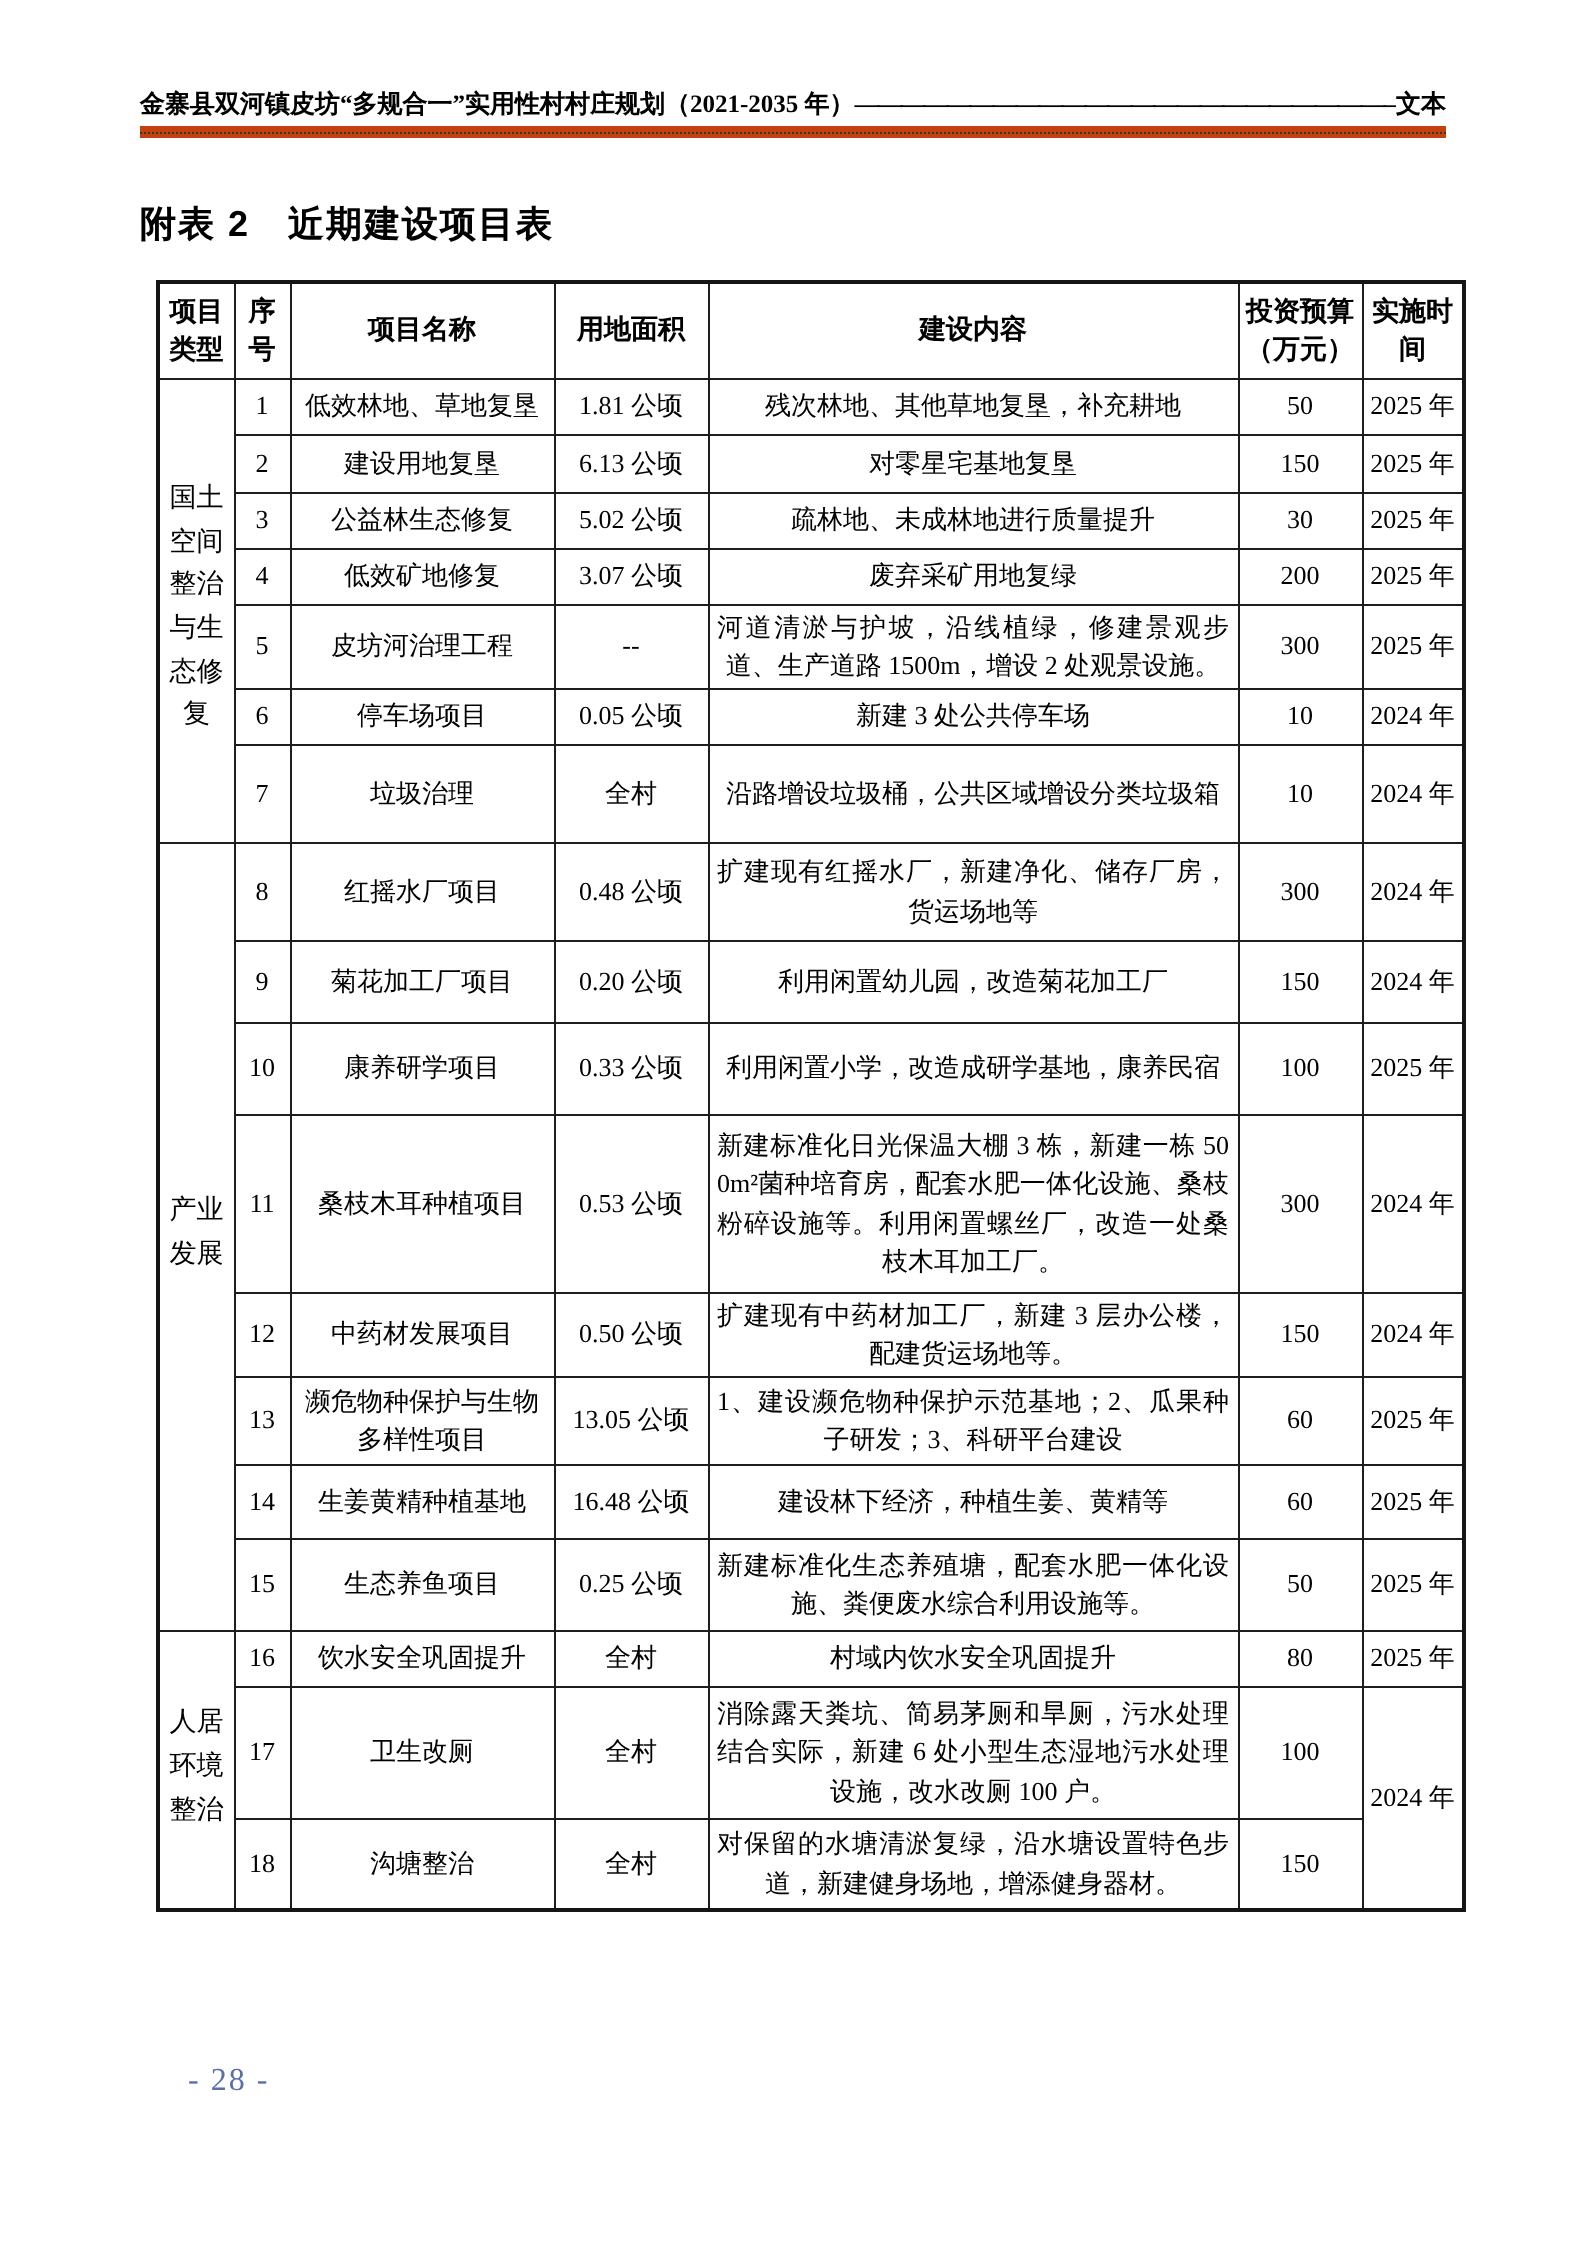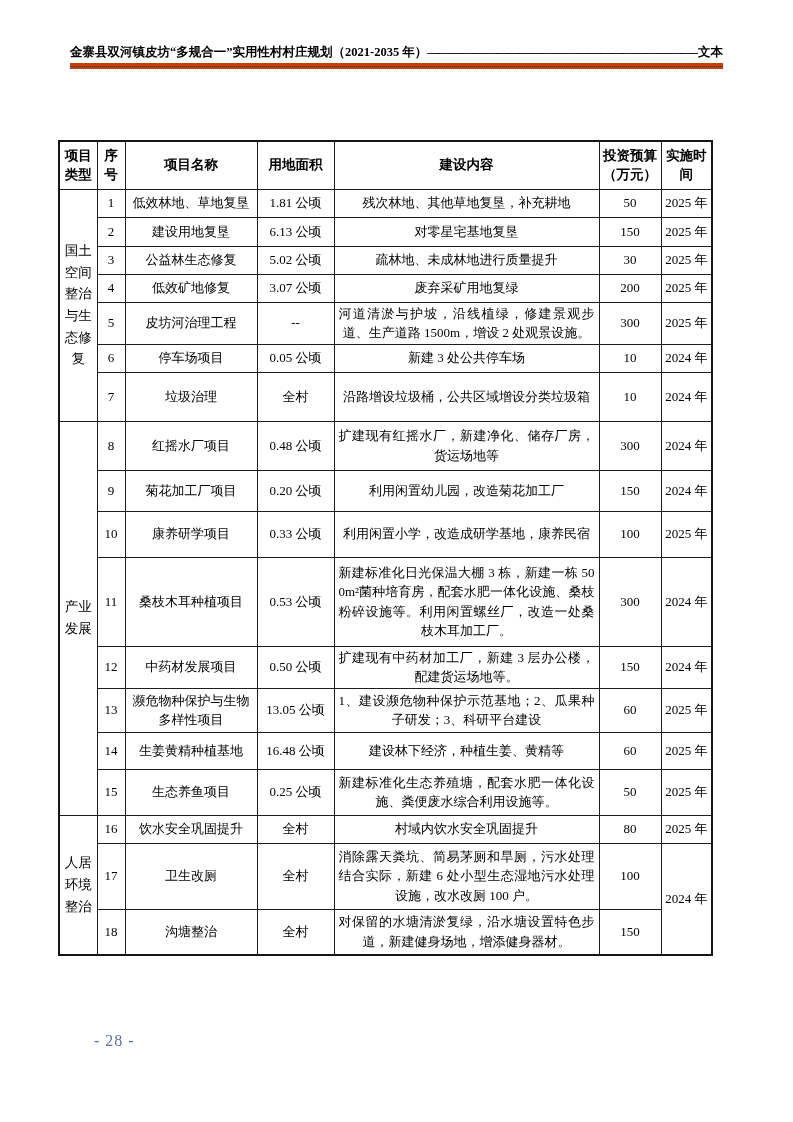--- a/index.html
+++ b/index.html
@@ -31,41 +31,42 @@
   }
   
   .doc-title{
     position:absolute;left:70px;top:100px;
     font-family:"Liberation Sans","DejaVu Sans",sans-serif;
     font-size:18px;font-weight:bold;letter-spacing:1px;
     margin:0;
   }
   
   table.proj{
-    position:absolute;left:58px;top:140px;
+    position:absolute;left:78px;top:140px;
     width:653px;
     border-collapse:collapse;
     table-layout:fixed;
     border:2px solid #151515;
   }
   .proj th,.proj td{
     border:1px solid #1d1d1d;
     padding:1px 3px;
     text-align:center;
     vertical-align:middle;
     font-size:13px;
     line-height:1.5;
     overflow:hidden;
   }
   .proj th{
     font-size:13.5px;font-weight:bold;line-height:1.45;
   }
   .proj td.group{
     font-size:13.5px;line-height:1.6;
     padding:1px 4px;
+    font-family:Liberation Mono, monospace;
   }
   .proj td.content{
     text-align:justify;
     text-align-last:center;
     text-justify:inter-ideograph;
     word-break:break-all;
     padding:1px 4px;
   }
   
   .footer-page{
@@ -80,20 +81,21 @@
 
 <div class="page">
 
   <div class="doc-header">
     <span>金寨县双河镇皮坊“多规合一”实用性村村庄规划（2021-2035 年）</span>
     <span class="dashes">——————————————————————————————————</span>
     <span>文本</span>
   </div>
   <div class="header-dotted"></div>
 
+  <h1 class="doc-title">附表 2　近期建设项目表</h1>
 
   <table class="proj">
     <colgroup>
       <col style="width:38px">
         <col style="width:28px">
         <col style="width:132px">
       <col style="width:77px">
         <col style="width:265px">
         <col style="width:62px">
         <col style="width:51px">

